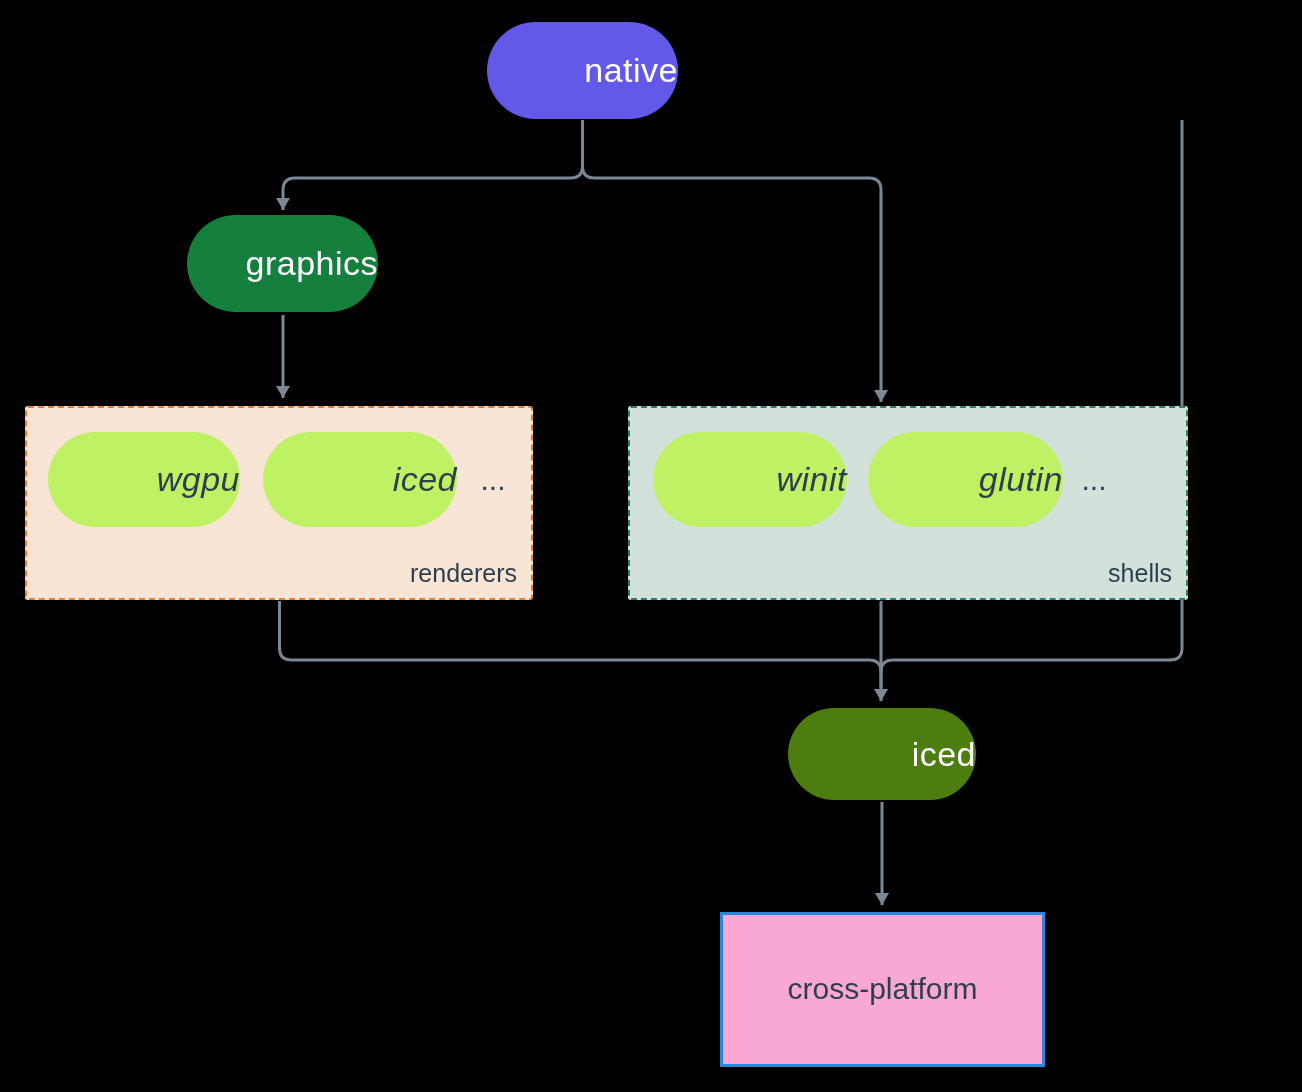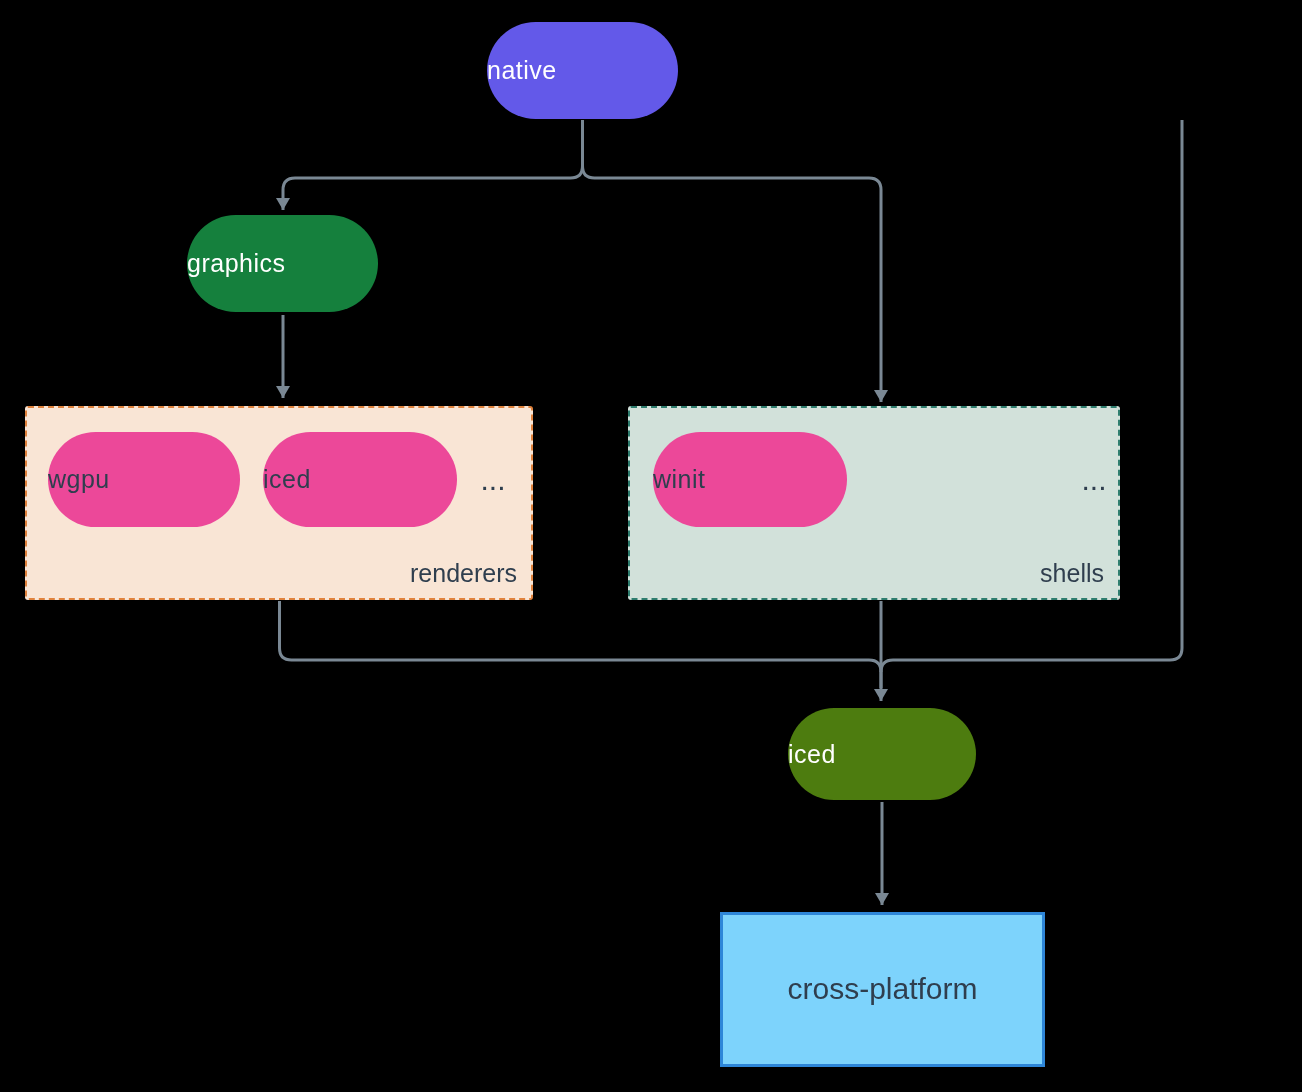--- a/index.html
+++ b/index.html
@@ -20,49 +20,49 @@
     left: 0; top: 0;
     width: 1302px;
     height: 1092px;
     z-index: 0;
   }
   .pill {
     position: absolute;
     border-radius: 999px;
     display: flex;
     align-items: center;
-    justify-content: flex-start;
+    justify-content: flex-end;
     color: #ffffff;
-    font-size: 25px;
+    font-size: 34px;
     letter-spacing: 0.5px;
     z-index: 2;
   }
   .pill.purple { background: #6359E9; }
   .pill.orange { background: #15803d; }
   .pill.blue   { background: #4d7c0f; }
-  .pill.white  { background: #ec4899; color: #2F3E4E; }
+  .pill.white  { background: #bef264; color: #2F3E4E; font-style: italic; }
 
   #node-native   { left: 487px;  top: 22px;  width: 191px; height: 97px; }
   #node-web      { left: 1087px; top: 22px;  width: 190px; height: 96px; }
   #node-graphics { left: 187px;  top: 215px; width: 191px; height: 97px; }
   #node-iced     { left: 788px;  top: 708px; width: 188px; height: 92px; }
 
   .group-box {
     position: absolute;
     box-sizing: border-box;
     border-radius: 3px;
     z-index: 1;
   }
   #group-renderers {
     left: 25px; top: 406px; width: 508px; height: 194px;
     background: #F9E5D5;
     border: 2px dashed #E0823C;
   }
   #group-shells {
-    left: 628px; top: 406px; width: 492px; height: 194px;
+    left: 628px; top: 406px; width: 560px; height: 194px;
     background: #D2E1DA;
     border: 2px dashed #2E7D6E;
   }
   .group-box .pill { z-index: 2; }
   #pill-wgpu   { left: 21px;  top: 24px; width: 192px; height: 95px; }
   #pill-glow   { left: 236px; top: 24px; width: 194px; height: 95px; }
   #pill-winit  { left: 23px;  top: 24px; width: 194px; height: 95px; }
   #pill-glutin { left: 238px; top: 24px; width: 195px; height: 95px; }
 
   .ellipsis {
@@ -85,21 +85,21 @@
     color: #2F3E4E;
     font-size: 25px;
     margin-top: 32px;
   }
 
   #node-application {
     position: absolute;
     left: 720px; top: 912px;
     width: 325px; height: 155px;
     box-sizing: border-box;
-    background: #7dd3fc;
+    background: #f9a8d4;
     border: 3px solid #2E86D8;
     color: #2F3E4E;
     font-size: 30px;
     display: flex;
     flex-direction: column;
     align-items: center;
     justify-content: center;
     line-height: 1.55;
     z-index: 2;
   }
@@ -150,20 +150,23 @@
       <span>iced</span>
     </div>
     <span class="ellipsis">...</span>
     <span class="group-label">renderers</span>
   </div>
 
   <div id="group-shells" class="group-box">
     <div id="pill-winit" class="pill white">
       <span>winit</span>
     </div>
+    <div id="pill-glutin" class="pill white">
+      <span>glutin</span>
+    </div>
     <span class="ellipsis">...</span>
     <span class="group-label">shells</span>
   </div>
 
   <div id="node-iced" class="pill blue">
     <span>iced</span>
   </div>
 
   <div id="node-application">
     <span>cross-platform</span>

